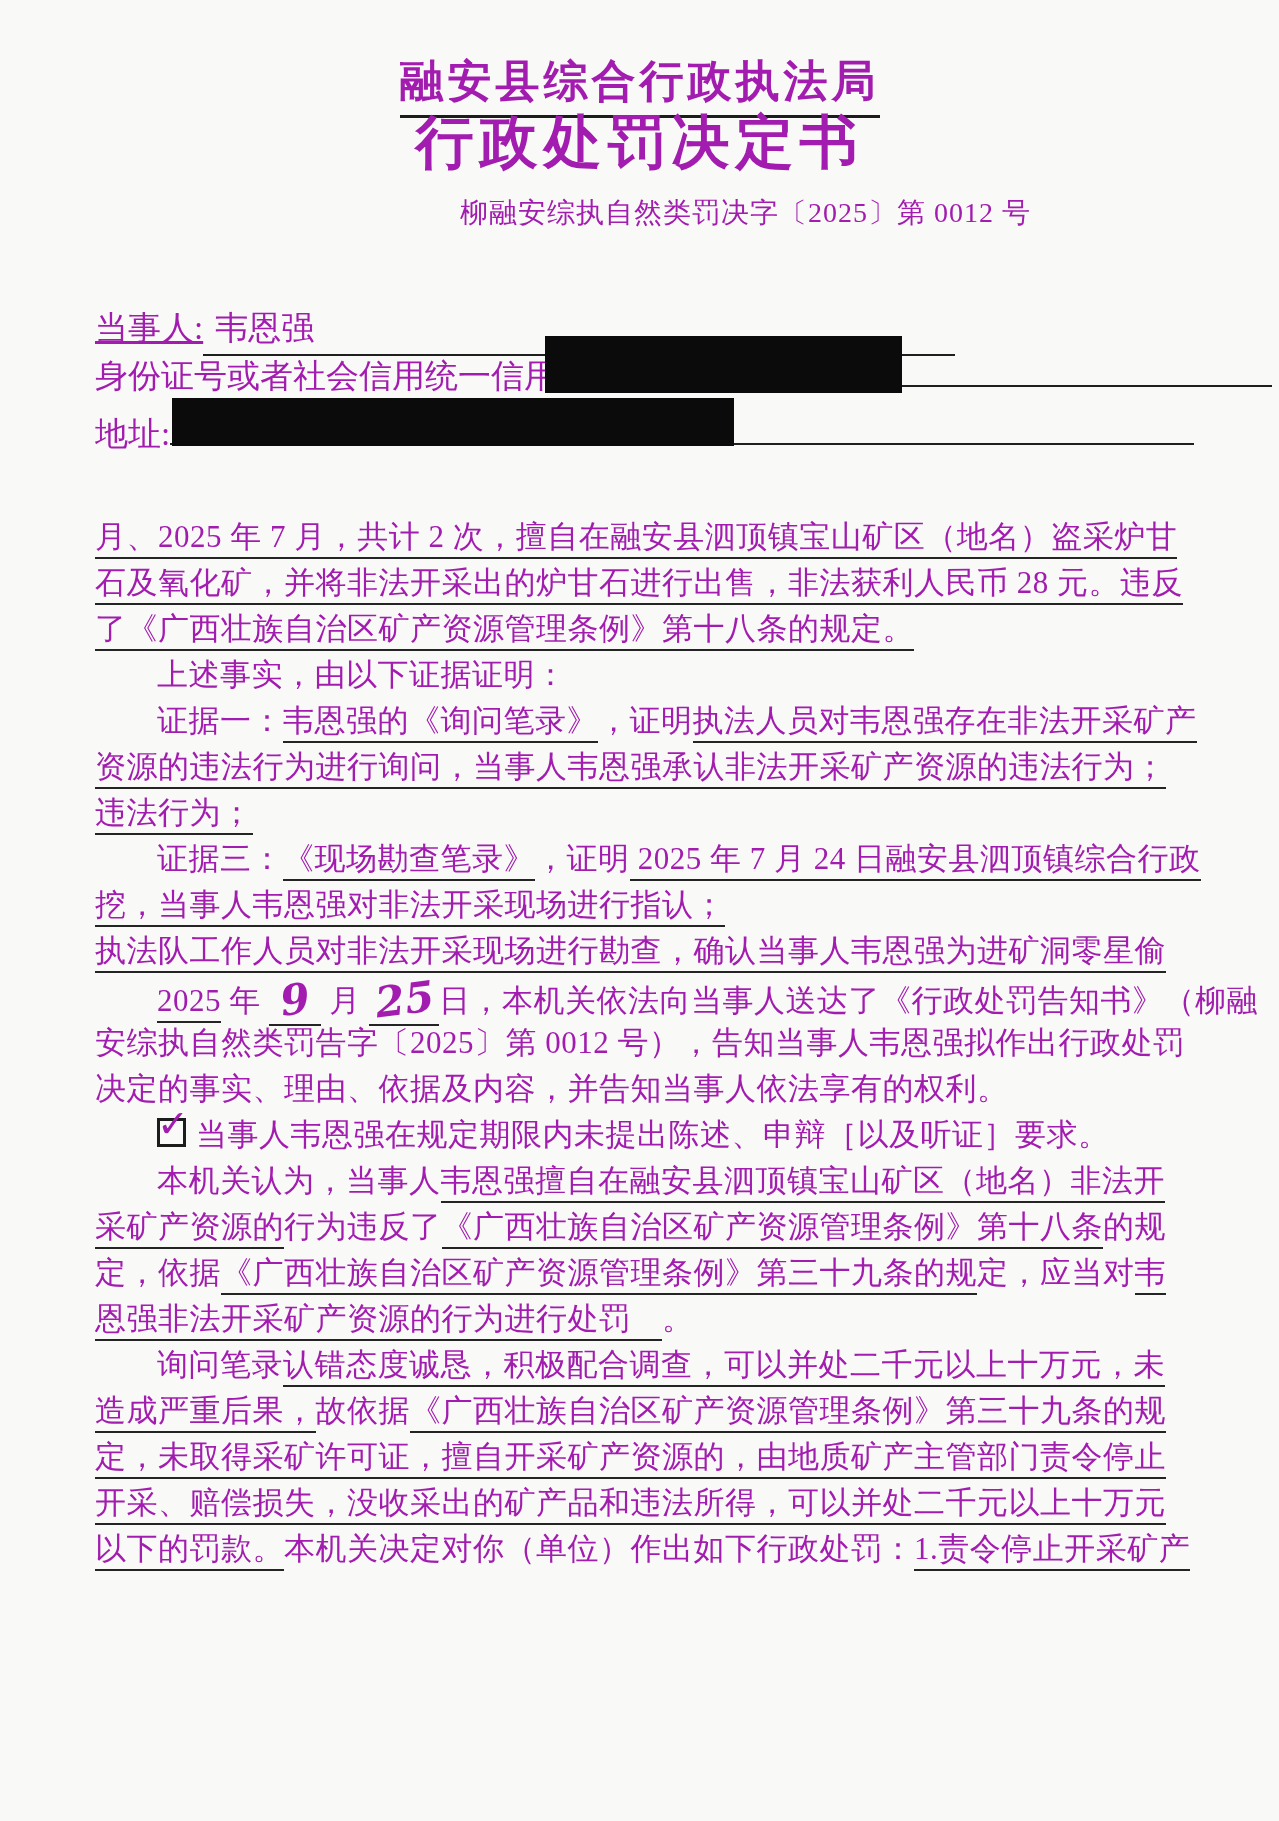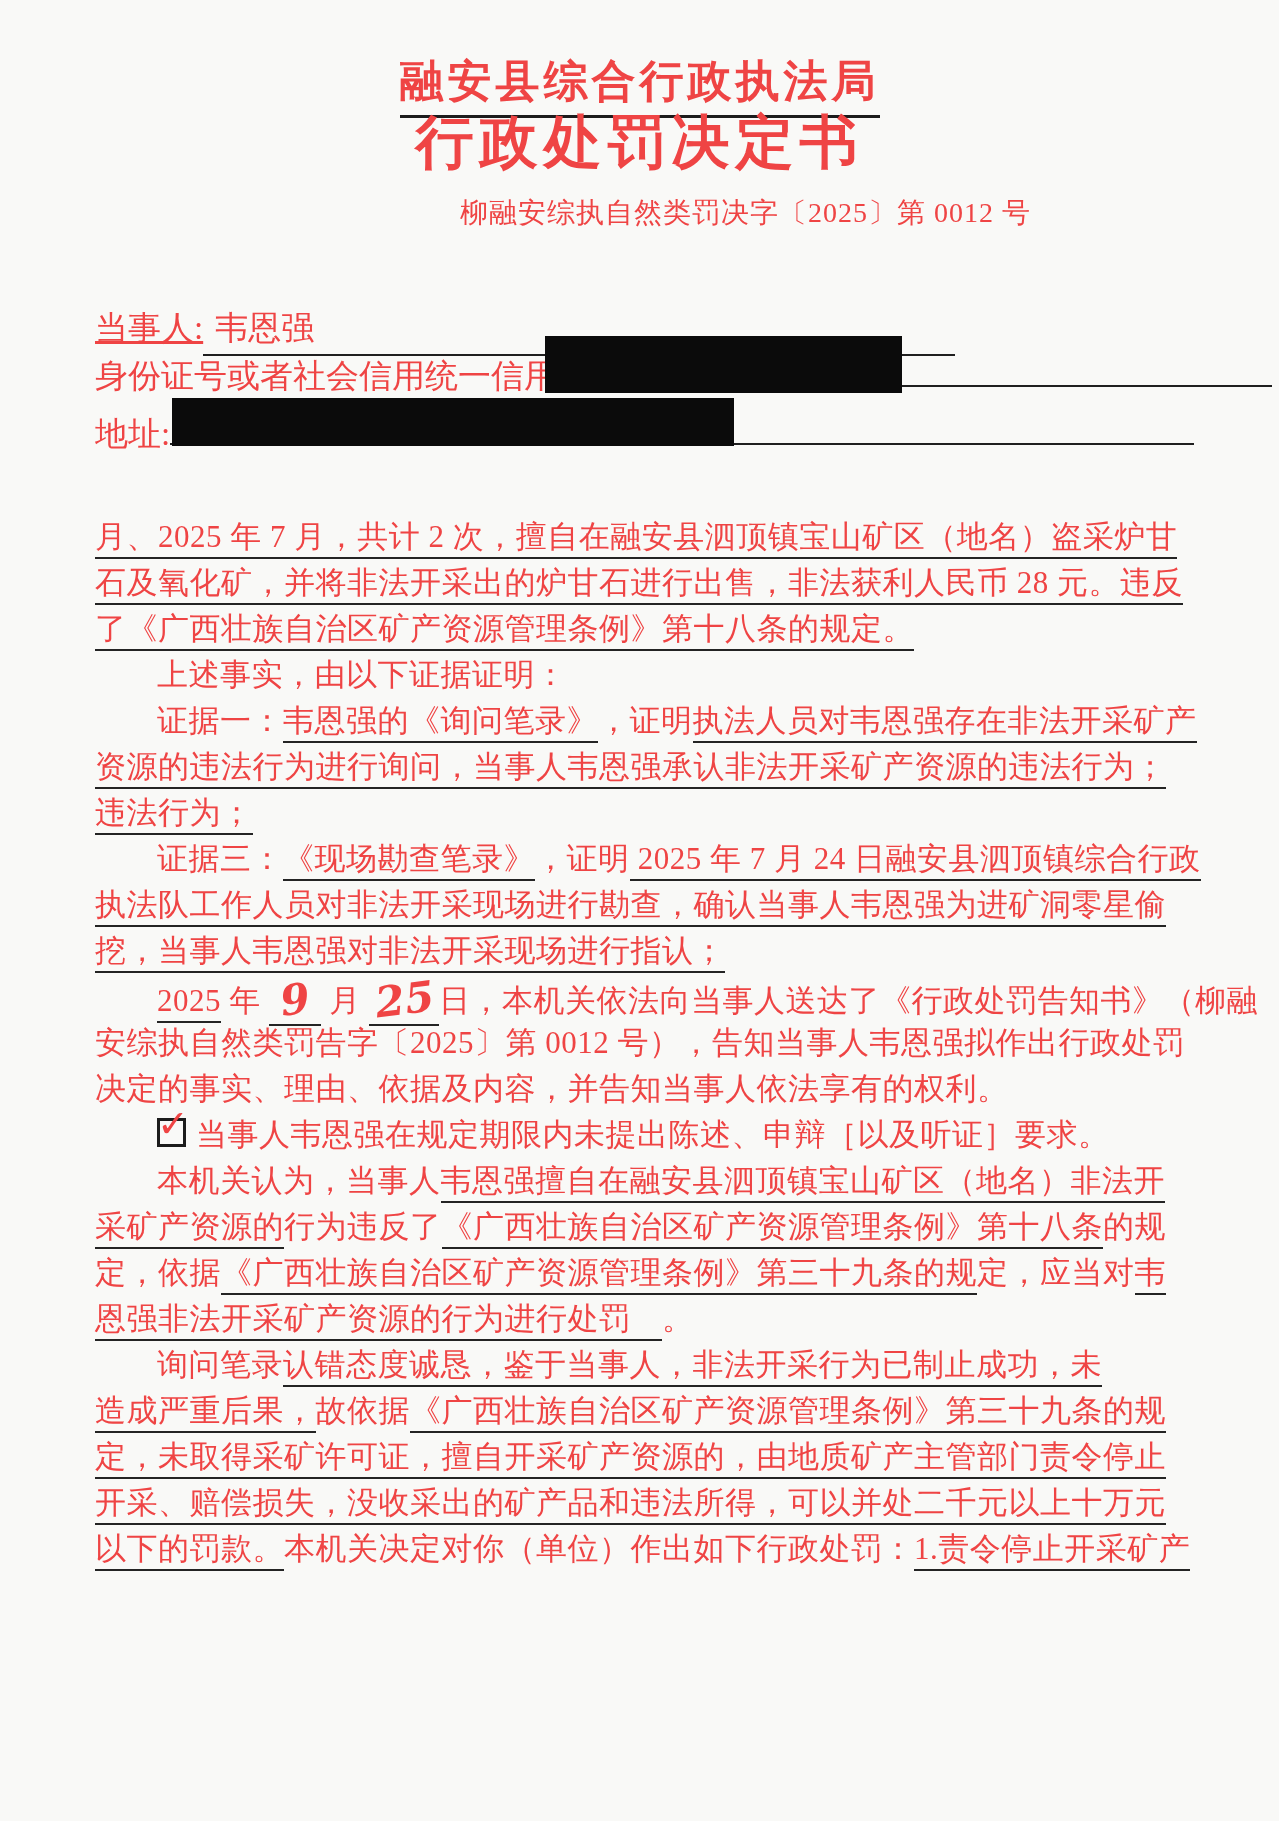--- a/index.html
+++ b/index.html
@@ -1,19 +1,19 @@
 <!DOCTYPE html>
 <html><head>
 <meta charset="utf-8">
 <style>
   html,body { margin:0; padding:0; }
   body { background:#e8e8e6; font-family:"Liberation Serif","DejaVu Serif",serif; }
   #page {
     position:relative; width:1279px; height:1821px; margin:0 auto;
-    background:#f9f9f7; color:#ef4444; overflow:hidden;
+    background:#f9f9f7; color:#a21caf; overflow:hidden;
   }
   
   .center-row { position:absolute; left:0; width:100%; text-align:center; }
   #org-title-row { top:52px; }
   #org-title {
     display:inline-block; font-size:44px; font-weight:bold; letter-spacing:4px;
     border-bottom:3px solid #1c1c1c; padding-bottom:4px;
   }
   #doc-title-row { top:104px;text-decoration:underline; }
   #doc-title { display:inline-block; font-size:58px; font-weight:bold; letter-spacing:6px; }
@@ -87,30 +87,30 @@
 
   <div id="document-body">
       <div class="line"><span class="u">月、2025 年 7 月，共计 2 次，擅自在融安县泗顶镇宝山矿区（地名）盗采炉甘</span></div>
       <div class="line"><span class="u">石及氧化矿，并将非法开采出的炉甘石进行出售，非法获利人民币 28 元。违反</span></div>
       <div class="line"><span class="u">了《广西壮族自治区矿产资源管理条例》第十八条的规定。</span></div>
       <div class="line indent"><span>上述事实，由以下证据证明：</span></div>
       <div class="line indent"><span>证据一：</span><span class="u">韦恩强的《询问笔录》</span><span>，证明</span><span class="u">执法人员对韦恩强存在非法开采矿产</span></div>
       <div class="line"><span class="u">资源的违法行为进行询问，当事人韦恩强承认非法开采矿产资源的违法行为；</span></div>
       <div class="line"><span class="u">违法行为；</span></div>
       <div class="line indent"><span>证据三：</span><span class="u">《现场勘查笔录》</span><span>，证明</span><span class="u"> 2025 年 7 月 24 日融安县泗顶镇综合行政</span></div>
+      <div class="line"><span class="u">挖，当事人韦恩强对非法开采现场进行指认；</span></div>
       <div class="line"><span class="u">执法队工作人员对非法开采现场进行勘查，确认当事人韦恩强为进矿洞零星偷</span></div>
-      <div class="line"><span class="u">挖，当事人韦恩强对非法开采现场进行指认；</span></div>
       <div class="line indent"><span class="u">2025</span><span> 年 </span><span class="u hwwrap" style="width: 52px;"><span class="hw">9</span></span><span> 月 </span><span class="u hwwrap" style="width: 70px;"><span class="hw">25</span></span><span>日，本机关依法向当事人送达了《行政处罚告知书》（柳融</span></div>
       <div class="line"><span>安综执自然类罚告字〔2025〕第 0012 号），告知当事人韦恩强拟作出行政处罚</span></div>
       <div class="line"><span>决定的事实、理由、依据及内容，并告知当事人依法享有的权利。</span></div>
       <div class="line indent"><span class="cbx"><span class="tick">✓</span></span><span>当事人韦恩强在规定期限内未提出陈述、申辩［以及听证］要求。</span></div>
       <div class="line indent"><span>本机关认为，当事人</span><span class="u">韦恩强擅自在融安县泗顶镇宝山矿区（地名）非法开</span></div>
       <div class="line"><span class="u">采矿产资源的</span><span>行为违反了</span><span class="u">《广西壮族自治区矿产资源管理条例》第十八条</span><span>的规</span></div>
       <div class="line"><span>定，依据</span><span class="u">《广西壮族自治区矿产资源管理条例》第三十九条的规</span><span>定，应当对</span><span class="u">韦</span></div>
       <div class="line"><span class="u">恩强非法开采矿产资源的行为进行处罚</span><span class="u">　</span><span>。</span></div>
-      <div class="line indent"><span>询问笔录</span><span class="u">认错态度诚恳，鉴于当事人，非法开采行为已制止成功，未</span></div>
+      <div class="line indent"><span>询问笔录</span><span class="u">认错态度诚恳，积极配合调查，可以并处二千元以上十万元，未</span></div>
       <div class="line"><span class="u">造成严重后果，</span><span>故依据</span><span class="u">《广西壮族自治区矿产资源管理条例》第三十九条的规</span></div>
       <div class="line"><span class="u">定，未取得采矿许可证，擅自开采矿产资源的，由地质矿产主管部门责令停止</span></div>
       <div class="line"><span class="u">开采、赔偿损失，没收采出的矿产品和违法所得，可以并处二千元以上十万元</span></div>
       <div class="line"><span class="u">以下的罚款。</span><span>本机关决定对你（单位）作出如下行政处罚：</span><span class="u">1.责令停止开采矿产</span></div>
     </div>
 
 </div>
 
 </body></html>

